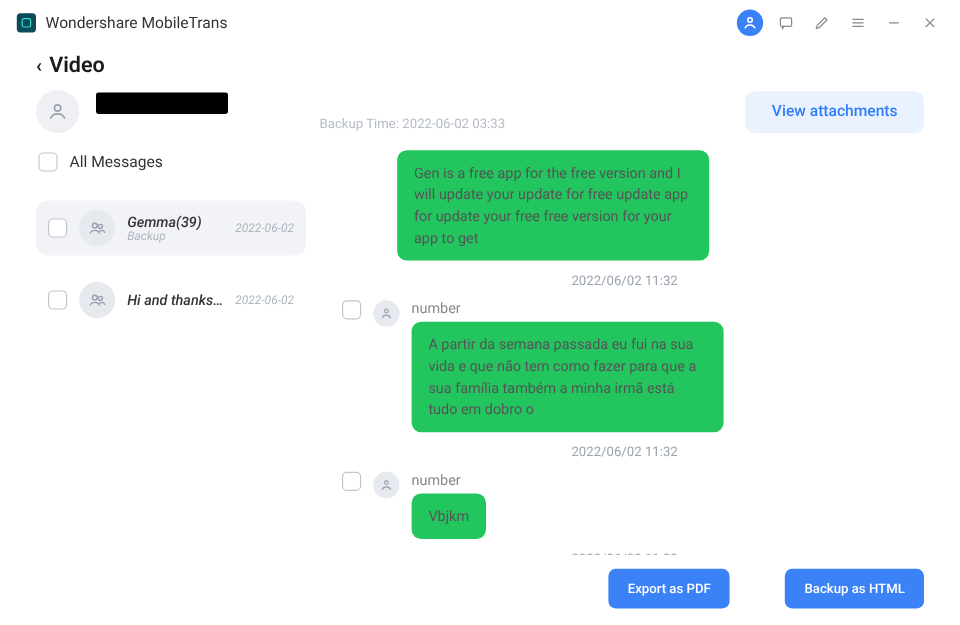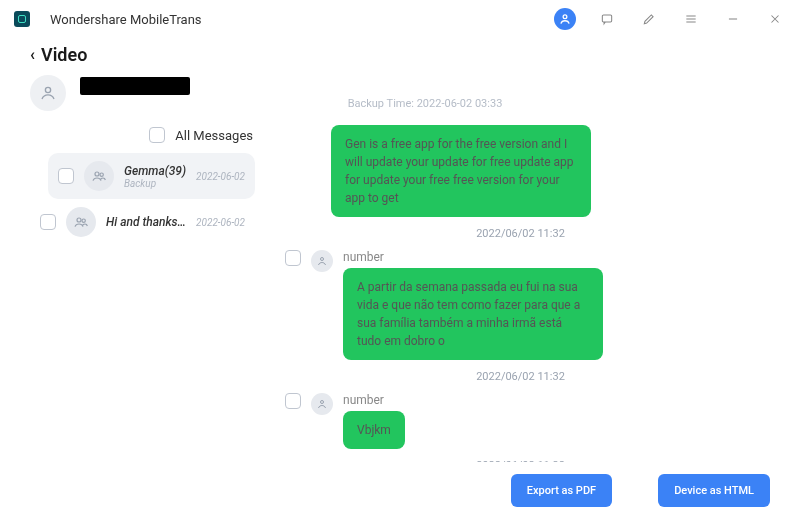--- a/index.html
+++ b/index.html
@@ -1,35 +1,35 @@
 <!DOCTYPE html>
 <html><head>
 <meta charset="utf-8">
 <style>
 * { margin: 0; padding: 0; box-sizing: border-box; font-family: -apple-system, BlinkMacSystemFont, "Segoe UI", Roboto, sans-serif; }
 body { background: #f0f0f0; width: 800px; height: 521px; overflow: hidden; }
 .window { background: #fff; width: 100%; height: 100%; display: flex; flex-direction: column; }
-.titlebar { display: flex; align-items: center; padding: 8px 14px; gap: 20px; font-size: 13px; color: #333; }
+.titlebar { display: flex; align-items: center; padding: 8px 14px; gap: 8px; font-size: 13px; color: #333; }
 .titlebar .app-icon { width: 16px; height: 16px; background: #0a4a5a; border-radius: 3px; display:flex; align-items:center; justify-content:center; }
 .titlebar .app-icon::after { content:""; width:6px; height:6px; border:1.5px solid #3de0c4; border-radius:2px; }
 .titlebar .spacer { flex: 1; }
 .titlebar .round-btn { width: 22px; height: 22px; border-radius: 50%; background: #3b82f6; display:flex; align-items:center; justify-content:center; color:#fff; }
 .titlebar .icon-btn { width: 22px; height: 22px; display:flex; align-items:center; justify-content:center; color:#888; }
 .titlebar svg { width:14px; height:14px; }
 .back-row { padding: 6px 30px 10px; display:flex; align-items:center; gap:6px; font-size:18px; color:#1a1a1a; font-weight:600; }
 .back-row .chev { font-size:16px; font-weight:700; }
 .header-row { display:flex; align-items:center; padding: 0 30px 8px; gap:14px; }
 .avatar-lg { width:36px; height:36px; border-radius:50%; background:#eef0f3; display:flex; align-items:center; justify-content:center; color:#9aa3b0; }
 .avatar-lg svg { width:18px; height:18px; }
 .hdr-text { flex:1; }
 .redacted { width:110px; height:18px; background:#000; border-radius:2px; margin-bottom:2px; }
 .backup-time { font-size:11px; color:#b5bcc7;text-align:center; }
 .view-att-btn { background:#eaf2ff; border:none; color:#2f7ef7; font-size:13px; padding:10px 22px; border-radius:8px; font-weight:500; }
 .body { flex:1; display:flex; padding: 0 30px; gap:0; overflow:hidden; }
-.sidebar { width:225px; display:flex; flex-direction:column; gap:0; padding-top:4px;align-items:flex-end; }
+.sidebar { width:225px; display:flex; flex-direction:column; gap:14px; padding-top:4px; }
 .check { width:16px; height:16px; border:1.5px solid #c0c6d0; border-radius:4px; flex-shrink:0; background:#fff; }
 .all-msg { display:flex; align-items:center; gap:10px; font-size:13px; color:#333; padding:4px 2px 10px; }
 .conv-item { display:flex; align-items:center; gap:10px; padding:8px 10px; border-radius:10px;font-style:italic; }
 .conv-item.active { background:#f1f3f6; }
 .avatar-sm { width:30px; height:30px; border-radius:50%; background:#e6e9ee; display:flex; align-items:center; justify-content:center; color:#9aa3b0; }
 .avatar-sm svg { width:16px; height:16px; }
 .conv-main { flex:1; min-width:0; }
 .conv-name { font-size:12px; color:#333; font-weight:500; white-space:nowrap; overflow:hidden; text-overflow:ellipsis; }
 .conv-sub { font-size:10px; color:#aeb5c0; }
 .conv-date { font-size:10px; color:#aeb5c0; }
@@ -94,20 +94,21 @@
     <div class="avatar-lg">
       <svg viewBox="0 0 24 24" fill="none" stroke="currentColor" stroke-width="1.8">
           <circle cx="12" cy="8" r="3.5"></circle>
           <path d="M4 20c1.5-4 5.5-5.5 8-5.5s6.5 1.5 8 5.5"></path>
         </svg>
     </div>
     <div class="hdr-text">
       <div class="redacted"></div>
       <div class="backup-time">Backup Time: 2022-06-02 03:33</div>
     </div>
+    <button class="view-att-btn">View attachments</button>
   </div>
 
   <div class="body">
     <div class="sidebar">
       <div class="all-msg">
         <div class="check"></div>
         <span>All Messages</span>
       </div>
 
       <div class="conv-item active">
@@ -182,15 +183,15 @@
         </div>
       </div>
 
       <div class="ts-divider">2022/06/02 11:32</div>
 
     </div>
   </div>
 
   <div class="footer">
     <button class="btn">Export as PDF</button>
-    <button class="btn">Device as HTML</button>
+    <button class="btn">Backup as HTML</button>
   </div>
 </div>
 
 </body></html>

